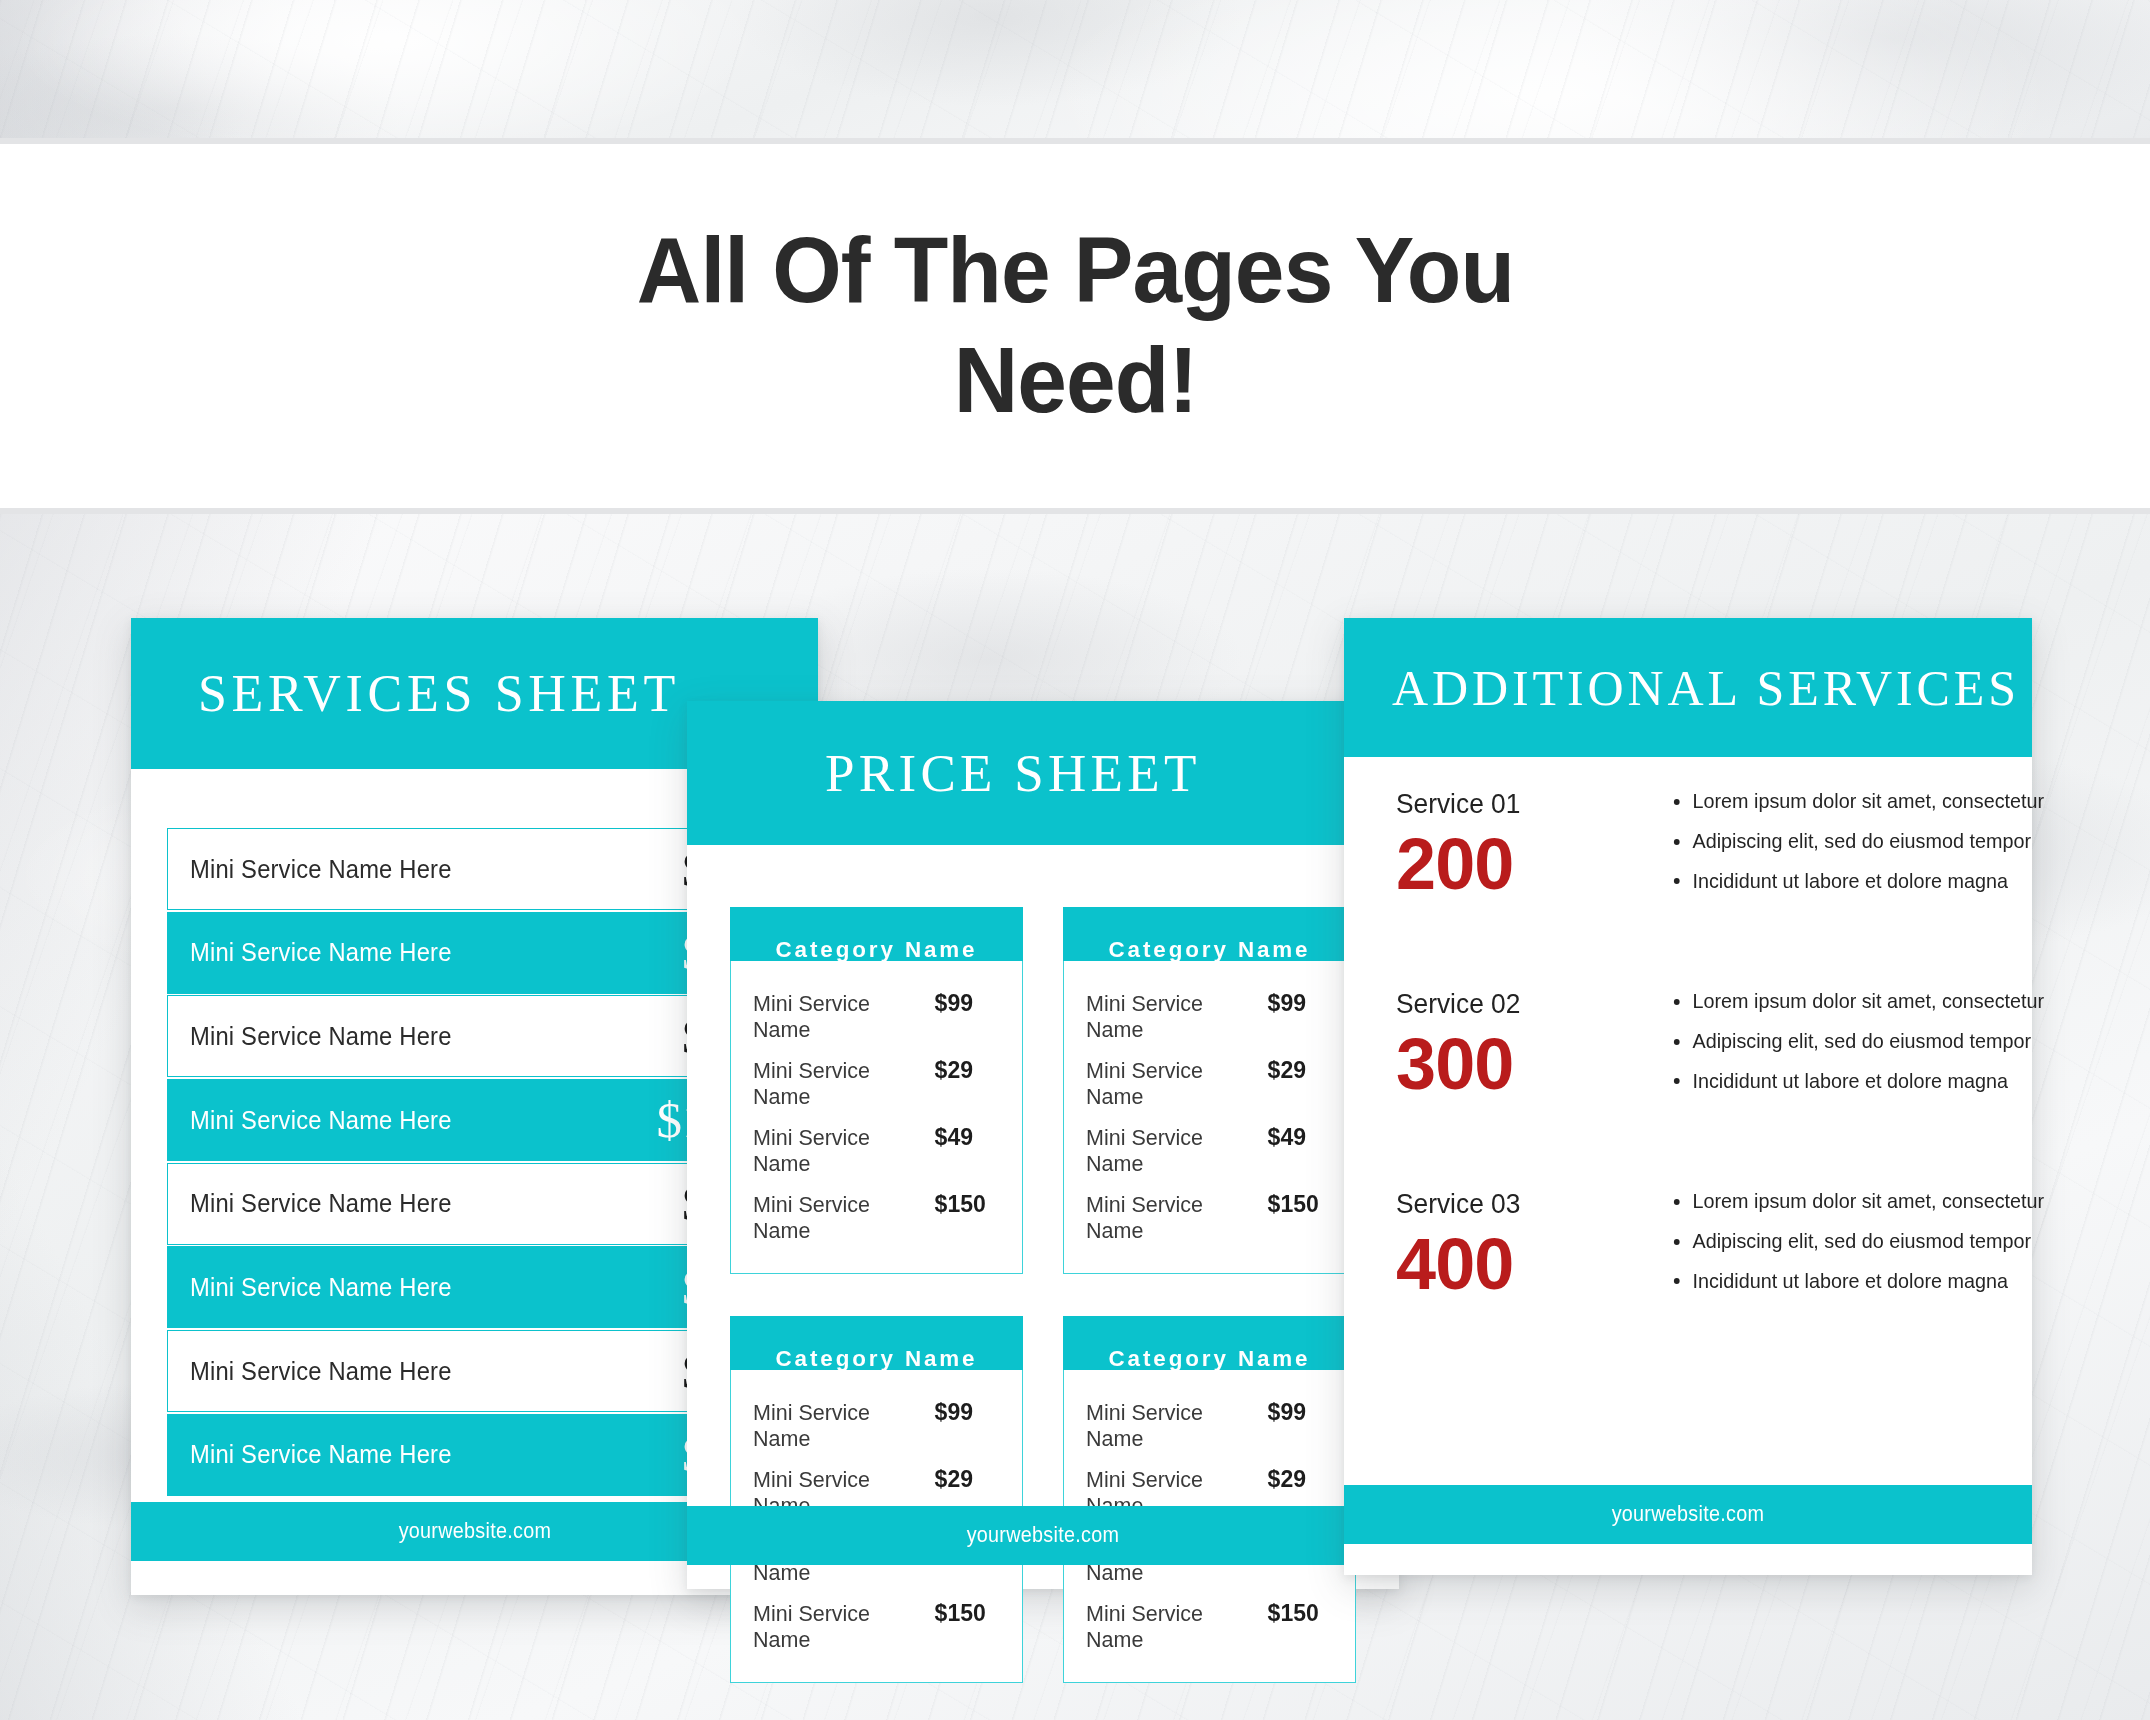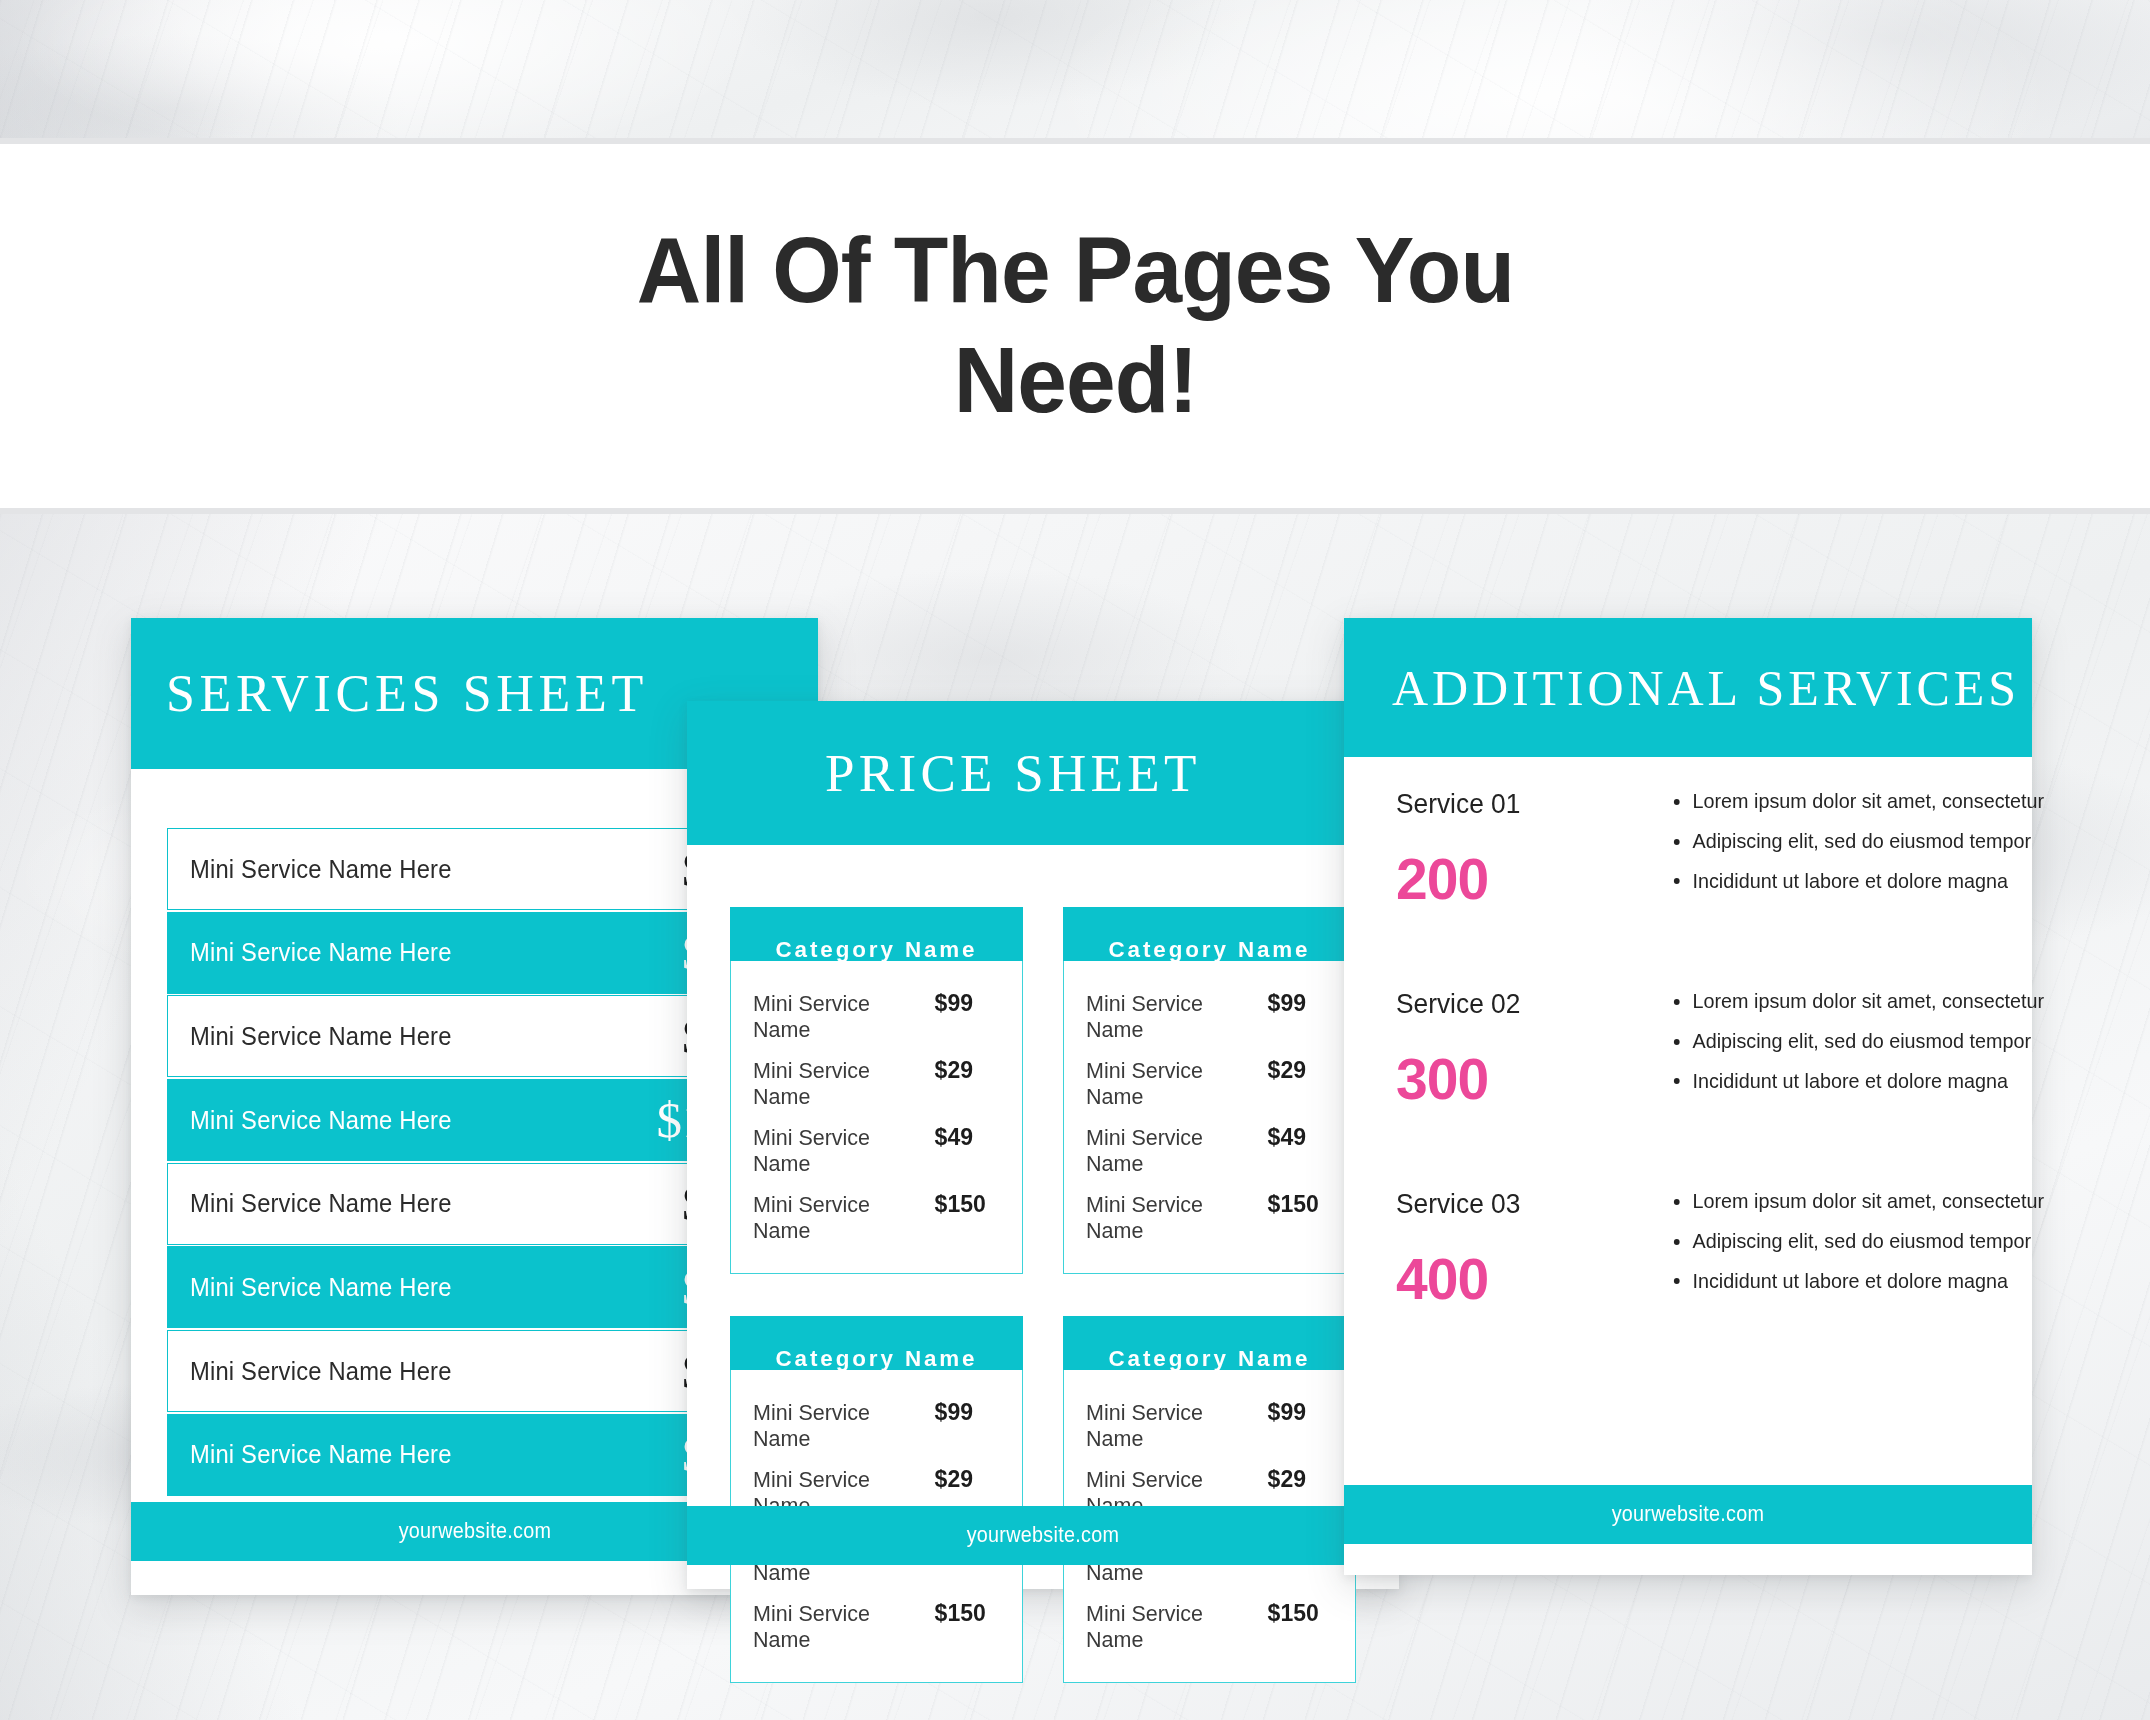--- a/index.html
+++ b/index.html
@@ -113,21 +113,21 @@
 
   
   #card-services {
     left: 131px;
     top: 618px;
     width: 687px;
     height: 977px;
   }
   #card-services .sheet-header {
     height: 151px;
-    padding-left: 35px;
+    padding-left: 67px;
   }
   #card-services .sheet-title {
     font-size: 52px;
     letter-spacing: 4.7px;
   }
   #services-body {
     padding: 59px 36px 0 36px;
   }
   .service-row {
     height: 82px;
@@ -268,24 +268,24 @@
     font-family: "Liberation Sans Narrow", "Liberation Sans", sans-serif;
     font-size: 28px;
     color: #222222;
     transform: scaleX(0.94);
     transform-origin: left center;
     display: inline-block;
   }
   .addl-amount {
     font-family: "Liberation Sans Narrow", "Liberation Sans", sans-serif;
     font-weight: 700;
-    font-size: 57px;
+    font-size: 72px;
     line-height: 1;
-    color: #ec4899;
-    margin-top: 31px;
+    color: #b91c1c;
+    margin-top: 8px;
     letter-spacing: -0.9px;
   }
   .addl-bullets {
     position: absolute;
     left: 327px;
     top: 3.4px;
     list-style: none;
   }
   .addl-bullets li {
     position: relative;

